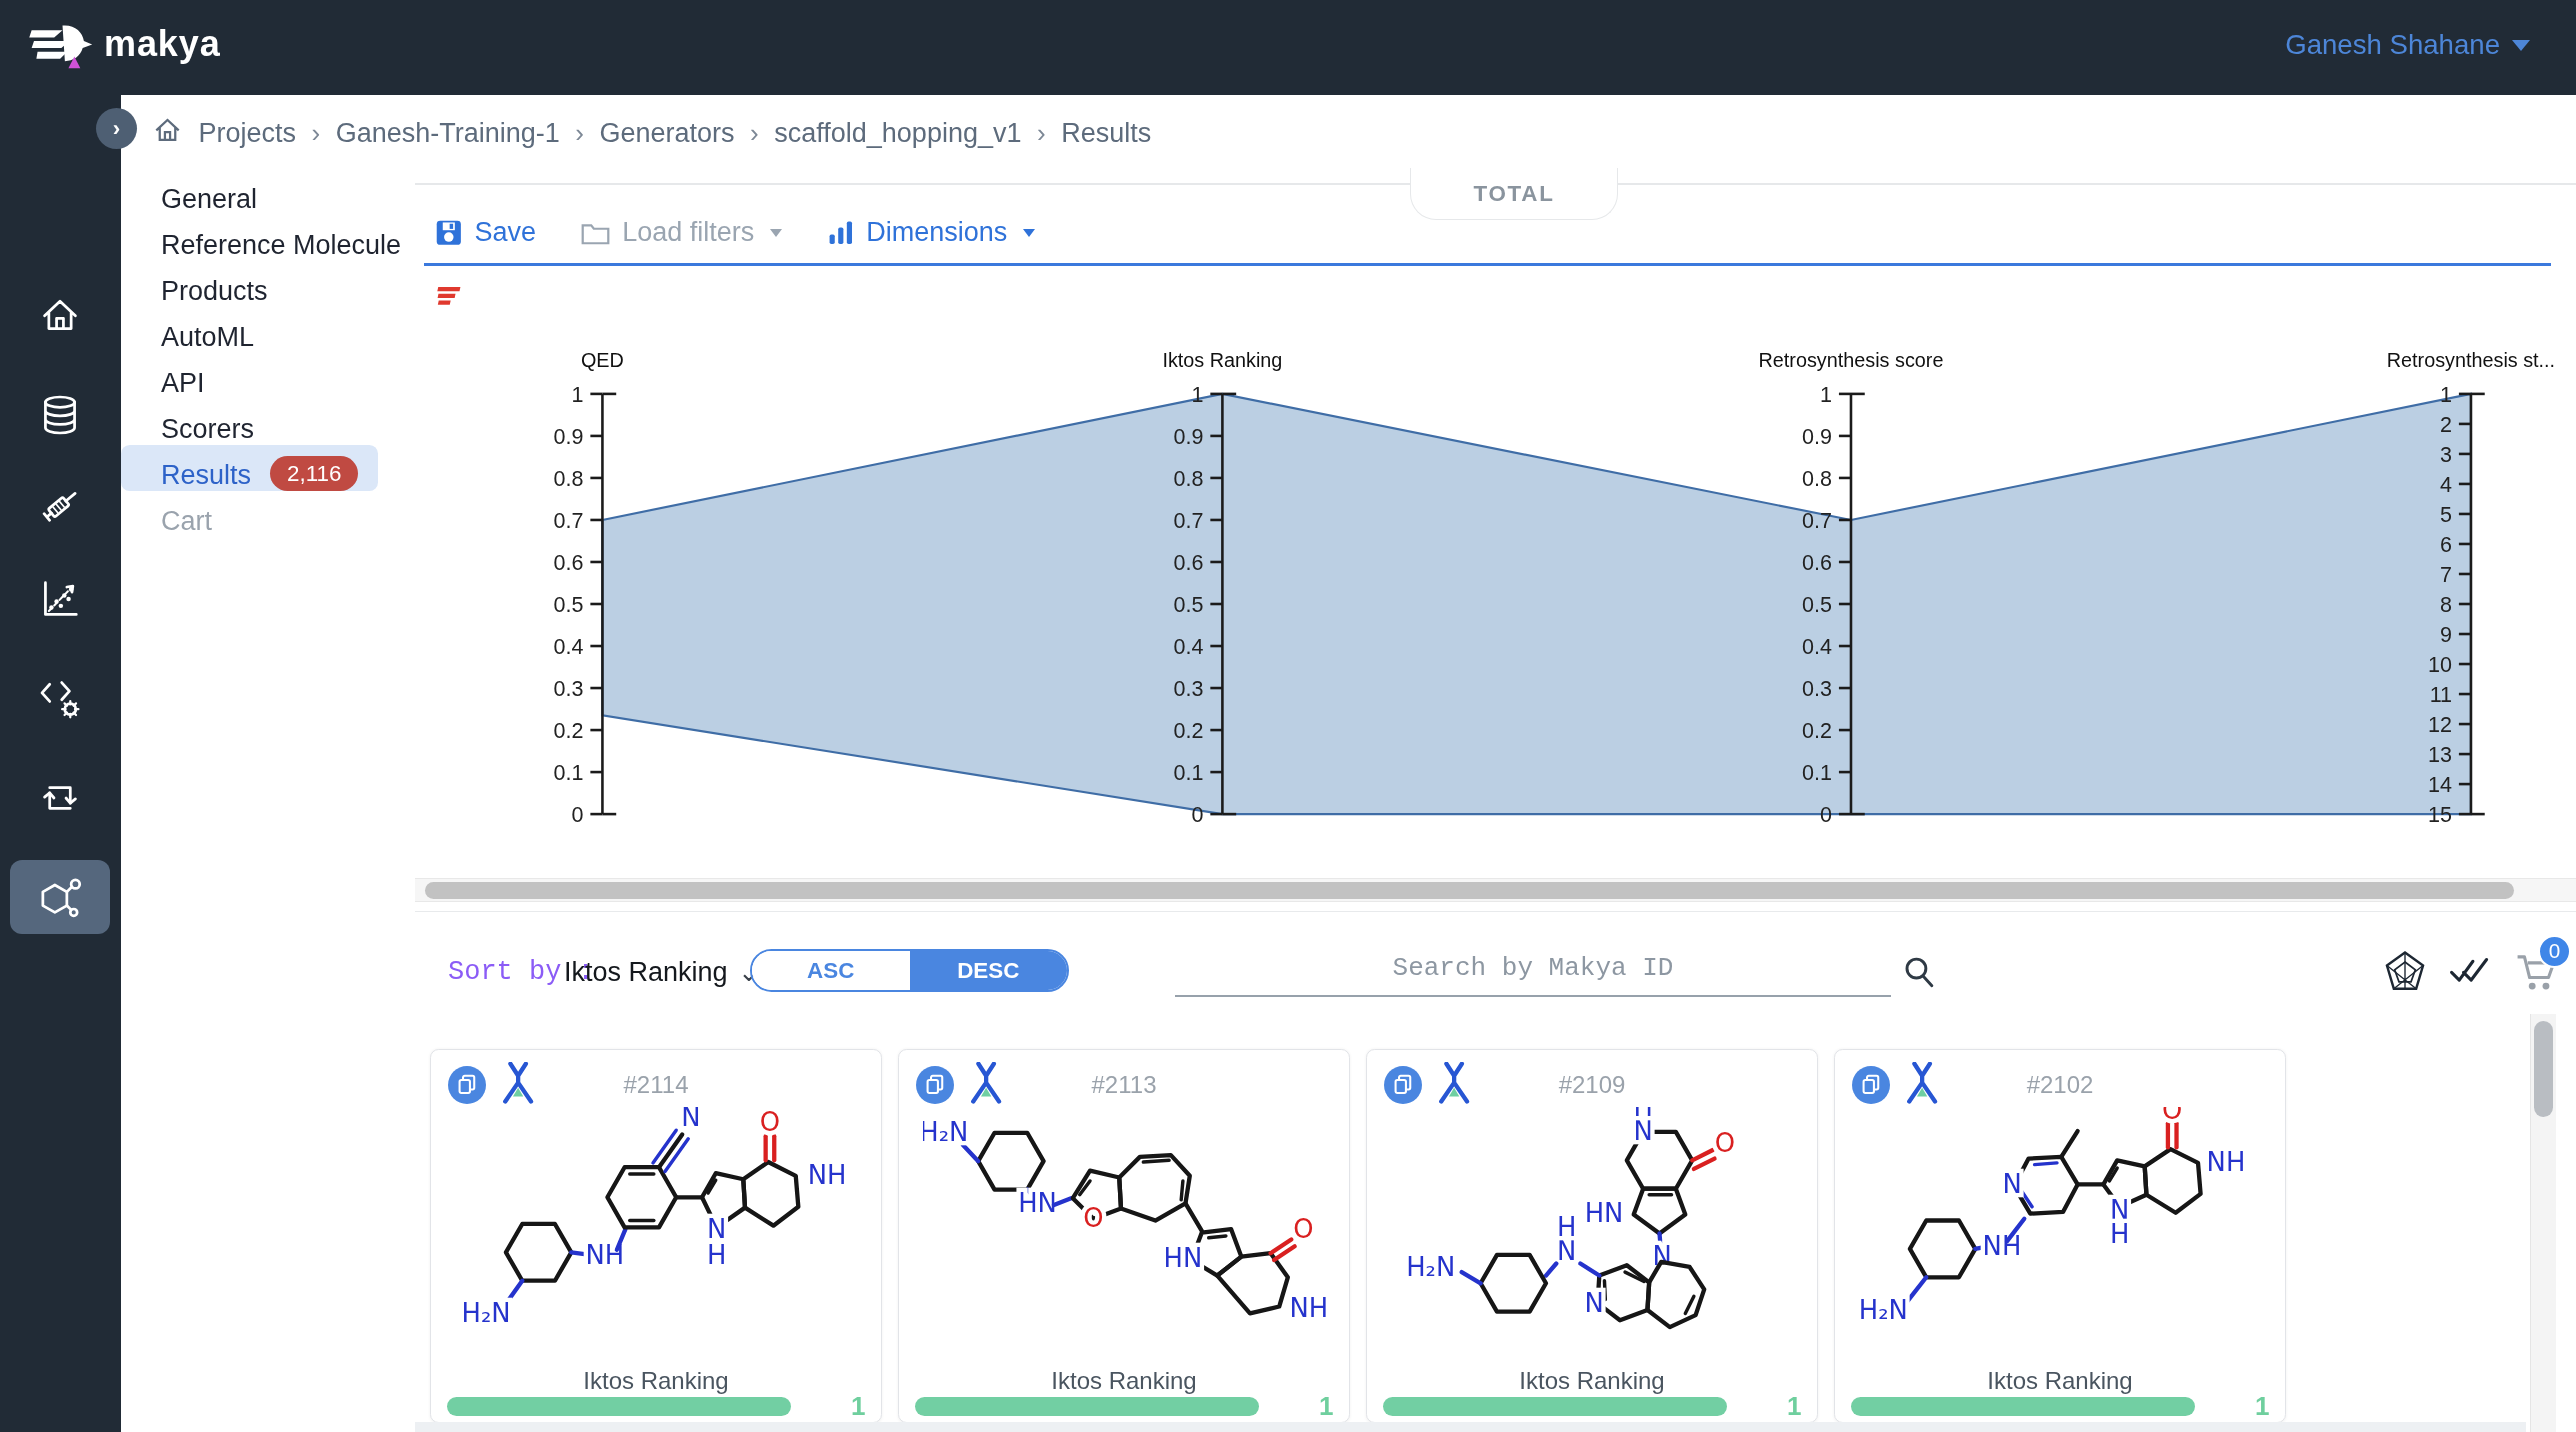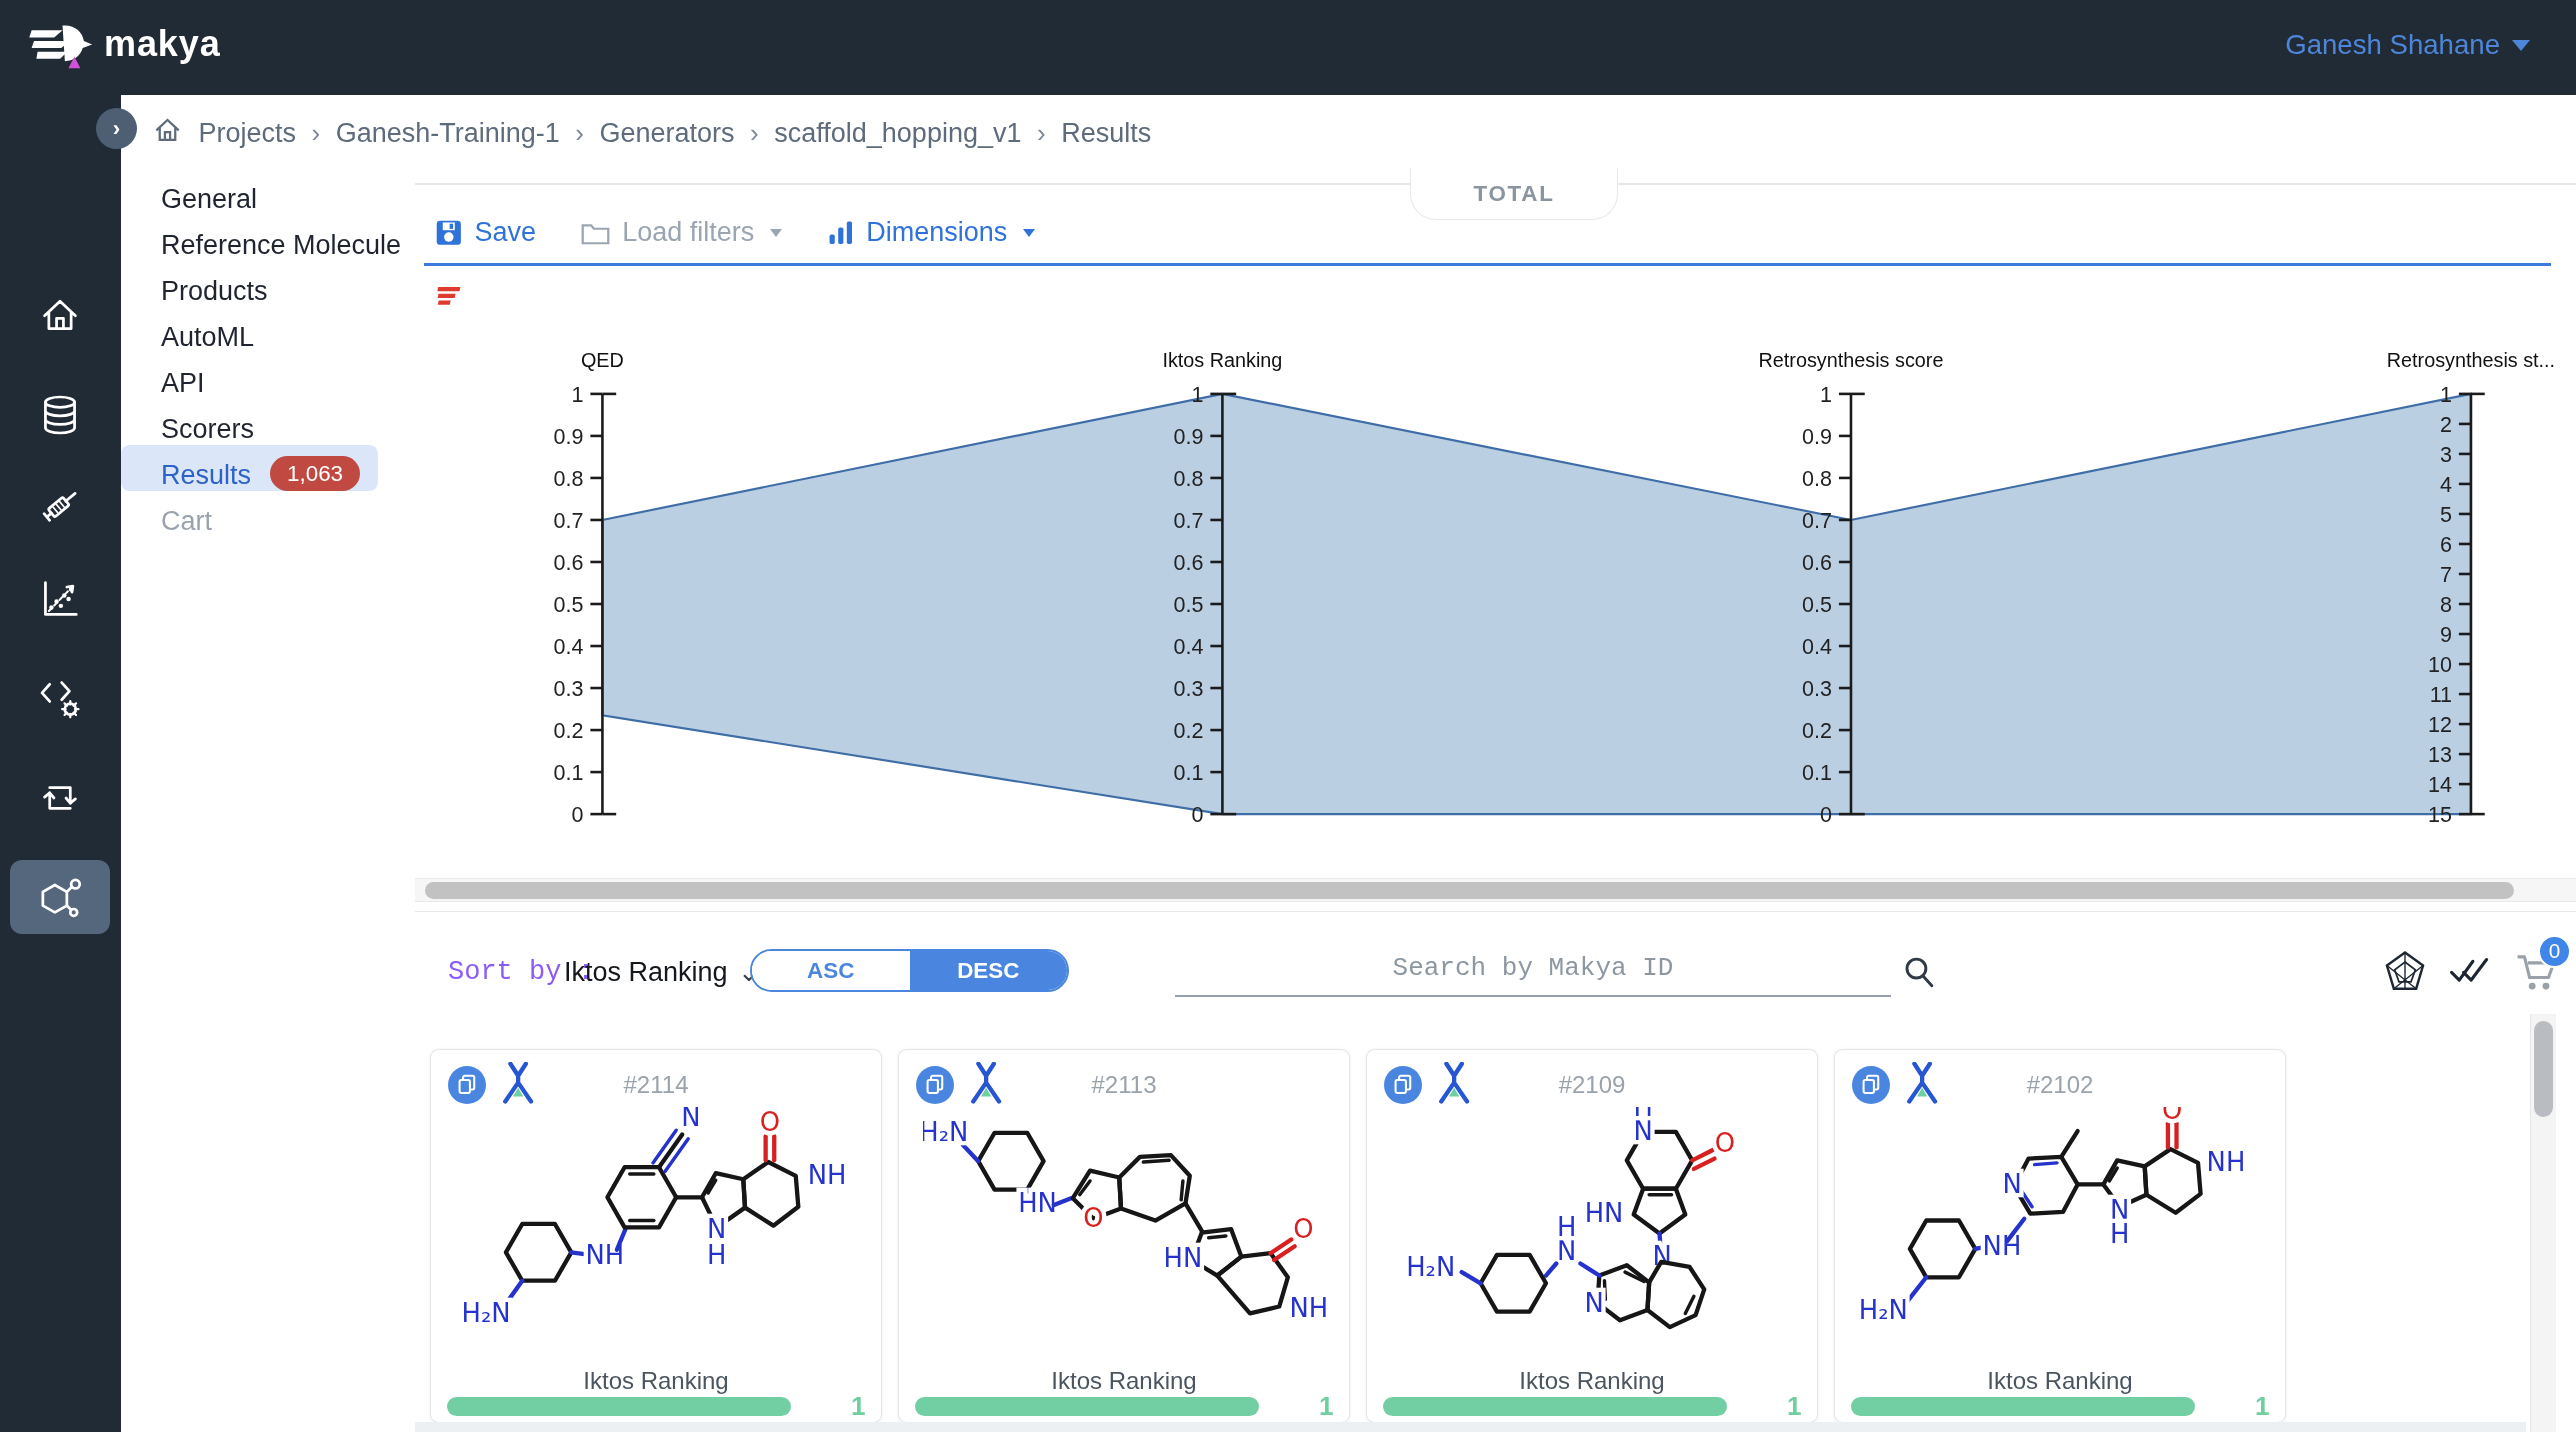--- a/index.html
+++ b/index.html
@@ -214,21 +214,21 @@
       <span>AutoML</span>
     </div>
   <div class="nav-item">
       <span>API</span>
     </div>
   <div class="nav-item">
       <span>Scorers</span>
     </div>
   <div class="nav-item active">
     <span>Results</span>
-    <span class="nav-badge">1,063</span>
+    <span class="nav-badge">2,116</span>
   </div>
   <div class="nav-item disabled">
       <span>Cart</span>
     </div>
 </div>
 
 <div id="panel-topline"></div>
 <div id="close-tab">TOTAL</div>
 
 <div id="chart-toolbar">

